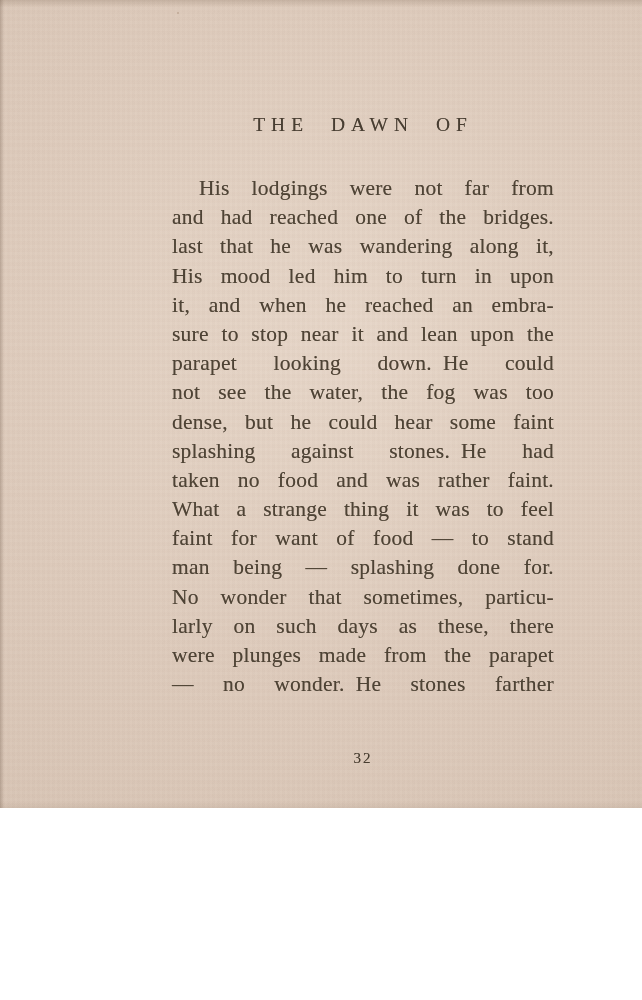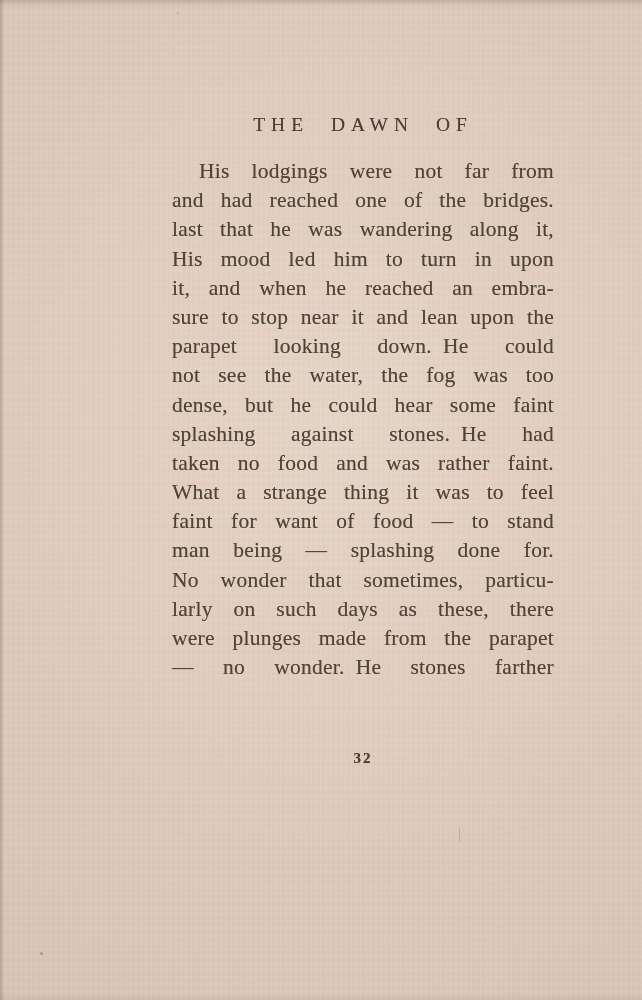--- a/index.html
+++ b/index.html
@@ -7,21 +7,21 @@
     padding: 0;
     width: 642px;
     height: 1000px;
     overflow: hidden;
     font-family: "Liberation Serif", "DejaVu Serif", serif;
   }
 
   .scan-page {
     position: relative;
     width: 642px;
-    height: 1000px;
+    height: 808px;
     background:
       radial-gradient(ellipse 120% 90% at 54% 42%,
         rgba(232, 216, 202, 0.9) 0%,
         rgba(222, 203, 188, 0.85) 48%,
         rgba(212, 192, 176, 0.9) 100%),
       #dac7b8;
     overflow: hidden;
   }
 
   
@@ -69,21 +69,21 @@
     font-size: 19.5px;
     letter-spacing: 6px;
     word-spacing: 11px;
     color: #483e32;
     text-shadow: 0 0 0.6px rgba(72,62,50,0.55);
   }
 
   .body-text {
     position: absolute;
     left: 172px;
-    top: 157px;
+    top: 174px;
     width: 382px;
     font-size: 21.5px;
     line-height: 29.2px;
     letter-spacing: 0.25px;
     color: #4e4335;
     text-shadow: 0 0 0.6px rgba(78,67,53,0.5);
   }
 
   .body-text .line {
     text-align: justify;
@@ -96,21 +96,21 @@
     text-indent: 27px;
   }
 
   .page-number {
     position: absolute;
     left: 172px;
     top: 750px;
     width: 382px;
     text-align: center;
     font-size: 15px;
-    font-weight: 700;
+    font-weight: 400;
     letter-spacing: 2px;
     color: #473d30;
     text-shadow: 0 0 0.5px rgba(71,61,48,0.55);
   }
 
   .speck {
     position: absolute;
     border-radius: 50%;
     pointer-events: none;
   }

